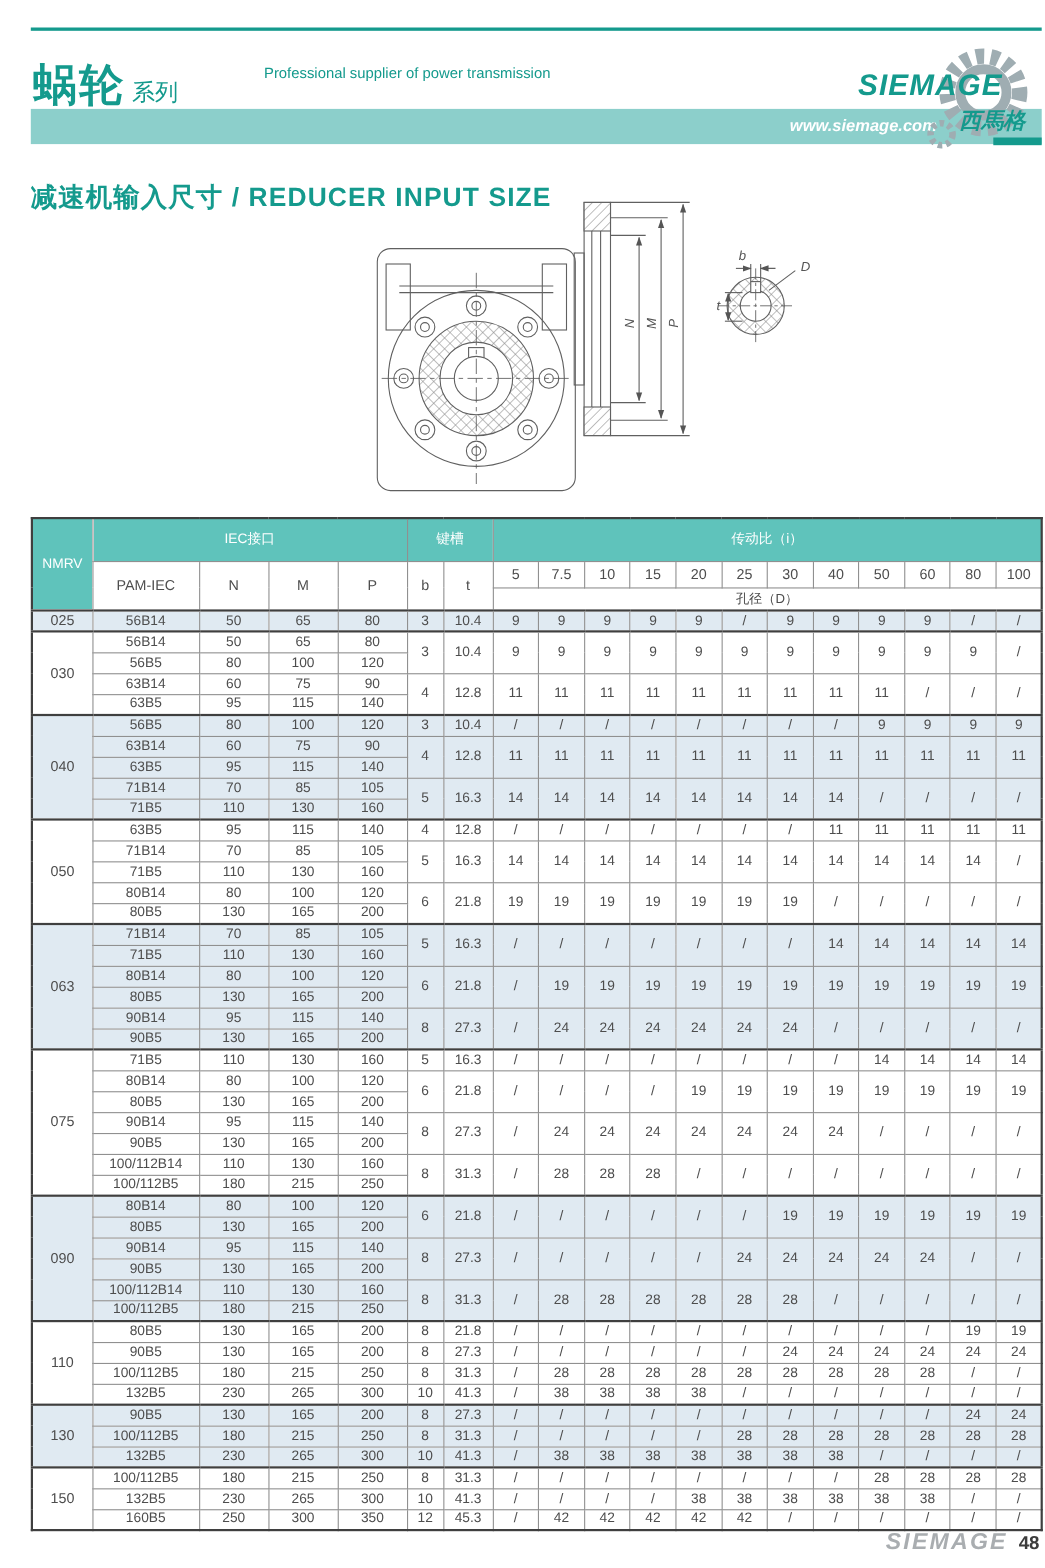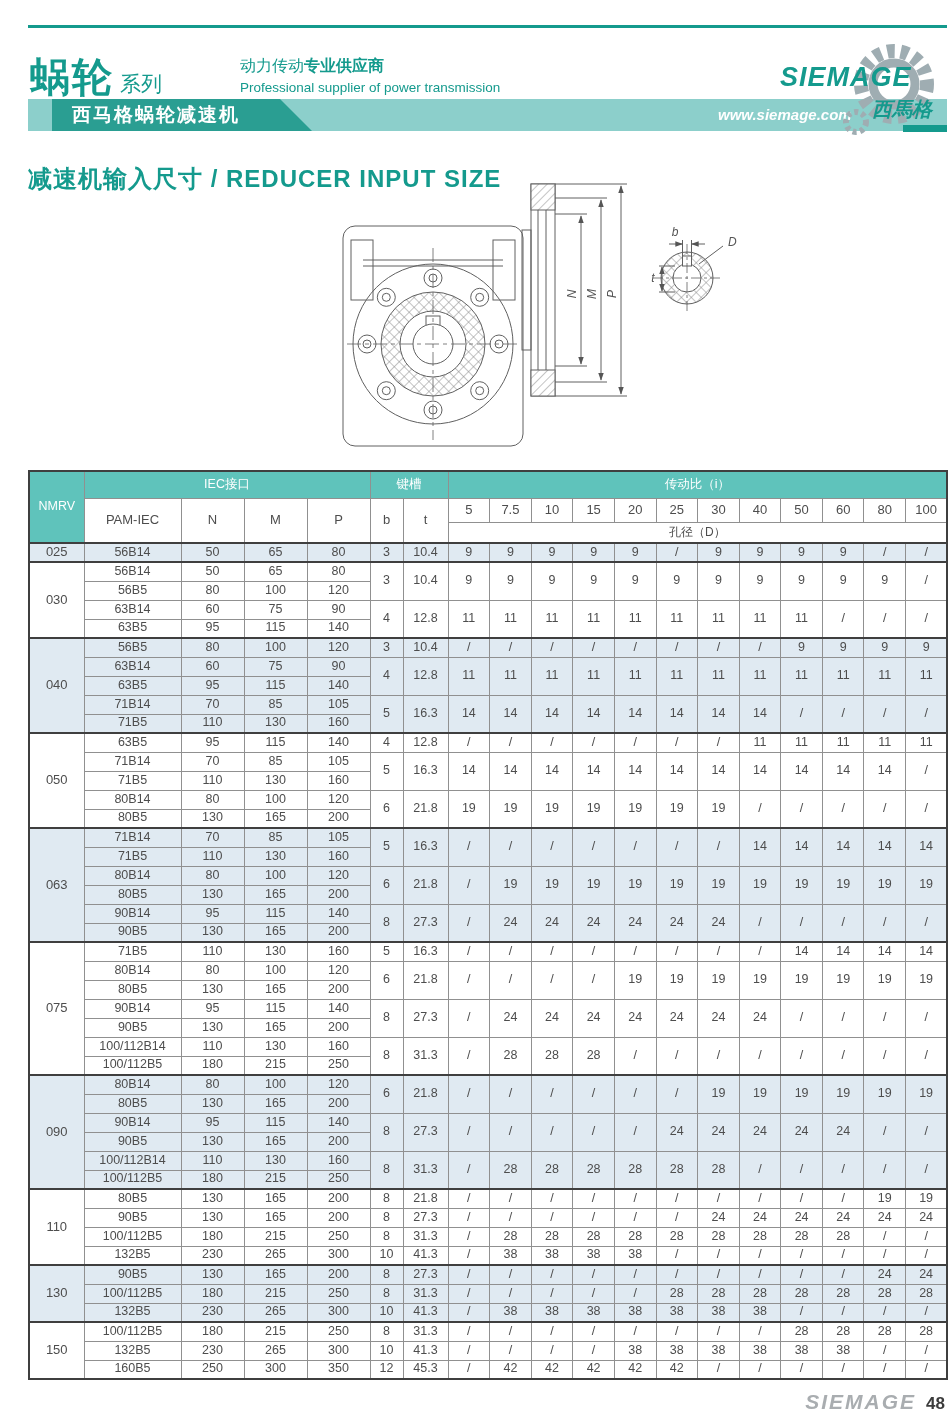--- a/index.html
+++ b/index.html
@@ -44,21 +44,21 @@
   
   table.size-table{
     position:absolute;left:28px;top:470px;width:919px;border-collapse:collapse;table-layout:fixed;
     font-size:12px;color:var(--text);
   }
   .size-table th,.size-table td{
     border:1px solid var(--border-light);text-align:center;vertical-align:middle;
     padding:0;line-height:1.1;overflow:hidden;white-space:nowrap;
   }
   .size-table thead th{font-weight:normal;}
-  .size-table thead tr:nth-child(1) th{height:27px;}
+  .size-table thead tr:nth-child(1) th{height:39px;}
   .size-table thead tr:nth-child(2) th{height:24px;font-size:13px;}
   .size-table thead tr:nth-child(3) th{height:21px;}
   .size-table th.teal{background:var(--teal-header);color:#ffffff;font-size:12.5px;border-color:var(--border-light);}
   .size-table tbody td{height:19px;font-size:12.5px;}
   .size-table tbody tr.shade td{background:var(--row-shade);}
   .size-table tbody tr.group-start td{border-top:2px solid var(--border-dark);}
   .size-table{border:2px solid var(--border-dark);}
   .size-table td.nmrv-cell{font-size:13px;}
   
   .footer{position:absolute;right:5px;top:1390px;display:flex;align-items:baseline;gap:10px;}
@@ -68,26 +68,24 @@
 </head>
 <body>
 
 <div class="top-rule"></div>
 
 <div class="series-wrap">
   <span class="series-main">蜗轮</span><span class="series-suffix">系列</span>
 </div>
 
 <div class="tagline">
-  <div class="cn"><span>动力传动</span><b>专业供应商</b></div>
   <div class="en">Professional supplier of power transmission</div>
 </div>
 
 <div class="banner">
-  <div class="banner-left">西马格蜗轮减速机</div>
   <div class="banner-url">www.siemage.com</div>
 </div>
 
 <div class="logo-wrap">
   <span class="logo-gear">
     <svg width="120" height="100" viewBox="0 0 120 100">
       <circle cx="72" cy="44" r="33" fill="none" stroke="#9fadb2" stroke-width="14" stroke-dasharray="7.5 6"></circle>
       <circle cx="72" cy="44" r="21" fill="none" stroke="#9fadb2" stroke-width="9"></circle>
       <circle cx="34" cy="82" r="10" fill="none" stroke="#9fadb2" stroke-width="6" stroke-dasharray="4 3.5"></circle>
     </svg>

